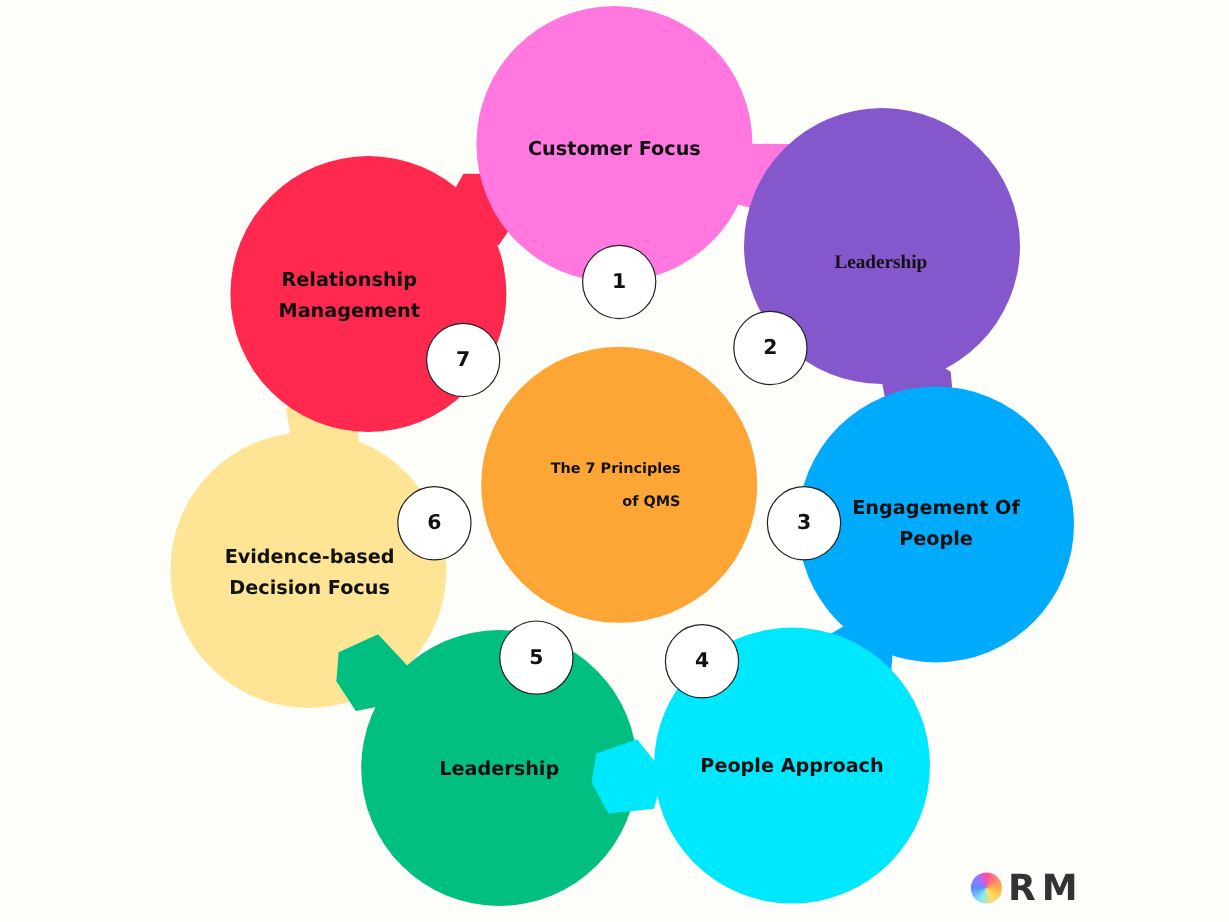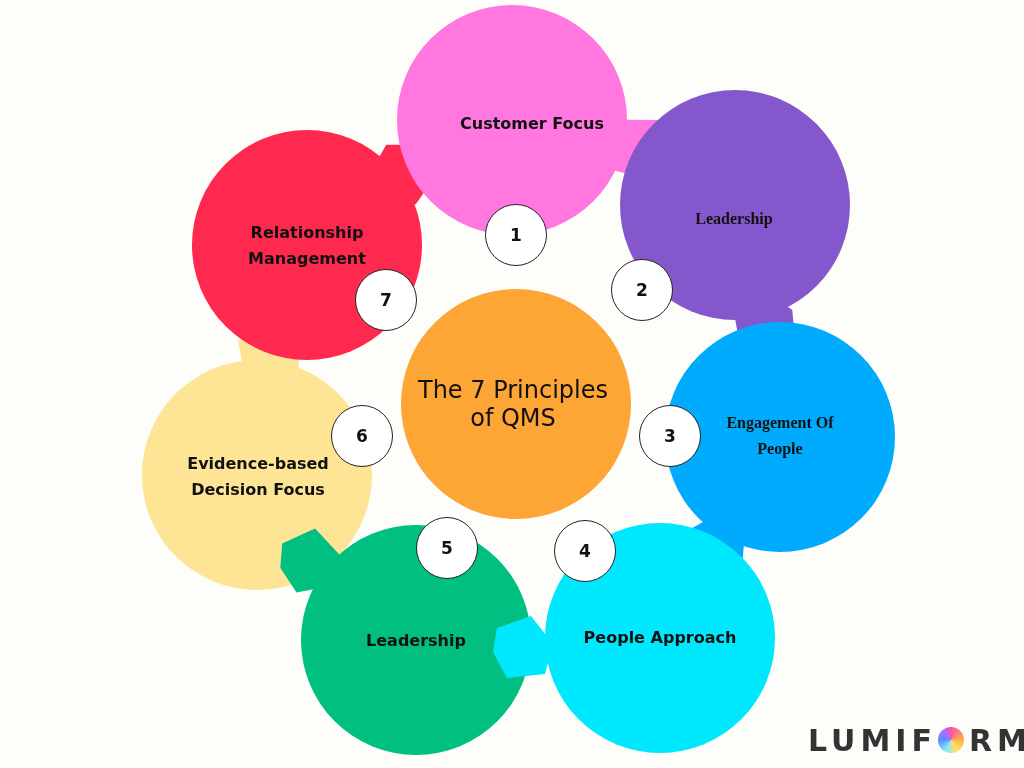--- a/index.html
+++ b/index.html
@@ -1,21 +1,21 @@
 <!DOCTYPE html>
 <html><head>
 <meta charset="utf-8">
 <style>
   html, body { margin:0; padding:0; }
   body { width:1024px; height:768px; background:#fdfdf9; position:relative; overflow:hidden;
          font-family:"DejaVu Sans", sans-serif; }
   #diagram { position:absolute; left:0; top:0; width:1024px; height:768px; }
   .node-label { position:absolute; font-weight:bold; font-size:16px; color:#111; text-align:center;
                 line-height:26px; transform:translate(-50%,-50%); white-space:pre-line; }
-  .center-label { position:absolute; font-weight:normal; font-size:24px; color:#111; text-align:center;
+  .center-label { position:absolute; font-weight:bold; font-size:12px; color:#111; text-align:right;
                   line-height:28px; transform:translate(-50%,-50%); white-space:pre-line; }
   .badge { position:absolute; width:62px; height:62px; border-radius:50%; background:#fff;
            border:1.5px solid #222; box-sizing:border-box; display:flex; align-items:center;
            justify-content:center; font-weight:bold; font-size:17px; color:#111;
            transform:translate(-50%,-50%); }
   .logo { position:absolute; left:808px; top:722px; height:36px; display:flex; align-items:center;
           font-family:"DejaVu Sans", sans-serif; font-weight:bold; font-size:30px; letter-spacing:5px; color:#333; }
   .logo .o-ring { display:inline-block; width:26px; height:26px; border-radius:50%; margin:0 5px 0 1px;
      background: conic-gradient(#ff4fa3 0deg, #ffb347 90deg, #ffe066 150deg, #7ee8fa 210deg, #5b8cff 270deg, #b26bff 330deg, #ff4fa3 360deg); }
 </style>
@@ -48,39 +48,38 @@
       <circle cx="416" cy="640" r="115" fill="#00bf80"></circle>
     </g>
     <g>
       <polygon points="497,628 531,616 553,644 545,674 507,678 493,652" fill="#00e8fe" transform="rotate(0 525 650)"></polygon>
       <circle cx="660" cy="638" r="115" fill="#00e8fe"></circle>
     </g>
     <circle cx="516" cy="404" r="115" fill="#fda535"></circle>
   </svg>
 
 <div id="labels">
-    <div class="node-label" style="left: 512px; top: 124px; margin-left: 20px;">Customer Focus</div>
+    <div class="node-label" style="left: 512px; top: 124px;">Customer Focus</div>
     <div class="badge" style="left: 516px; top: 235px;">1</div>
     <div class="node-label" style="left: 734px; top: 219px; font-family: Liberation Serif, serif;">Leadership</div>
     <div class="badge" style="left: 642px; top: 290px;">2</div>
-    <div class="node-label" style="left: 780px; top: 436px; font-family: Liberation Serif, serif;">Engagement Of
+    <div class="node-label" style="left: 780px; top: 436px;">Engagement Of
 People</div>
     <div class="badge" style="left: 670px; top: 436px;">3</div>
     <div class="node-label" style="left: 660px; top: 638px;">People Approach</div>
     <div class="badge" style="left: 585px; top: 551px;">4</div>
     <div class="node-label" style="left: 416px; top: 641px;">Leadership</div>
     <div class="badge" style="left: 447px; top: 548px;">5</div>
     <div class="node-label" style="left: 258px; top: 477px;">Evidence-based
 Decision Focus</div>
     <div class="badge" style="left: 362px; top: 436px;">6</div>
-    <div class="node-label" style="left: 307px; top: 246px;">Relationship
+    <div class="node-label" style="left: 291px; top: 246px;">Relationship
 Management</div>
     <div class="badge" style="left: 386px; top: 300px;">7</div>
   </div>
 
 <div class="center-label" style="left:513px; top:404px;">The 7 Principles
 of QMS</div>
 
 <div class="logo">
-  <span>LUMIF</span>
     <span class="o-ring"></span>
     <span>RM</span>
 </div>
 
 </body></html>

